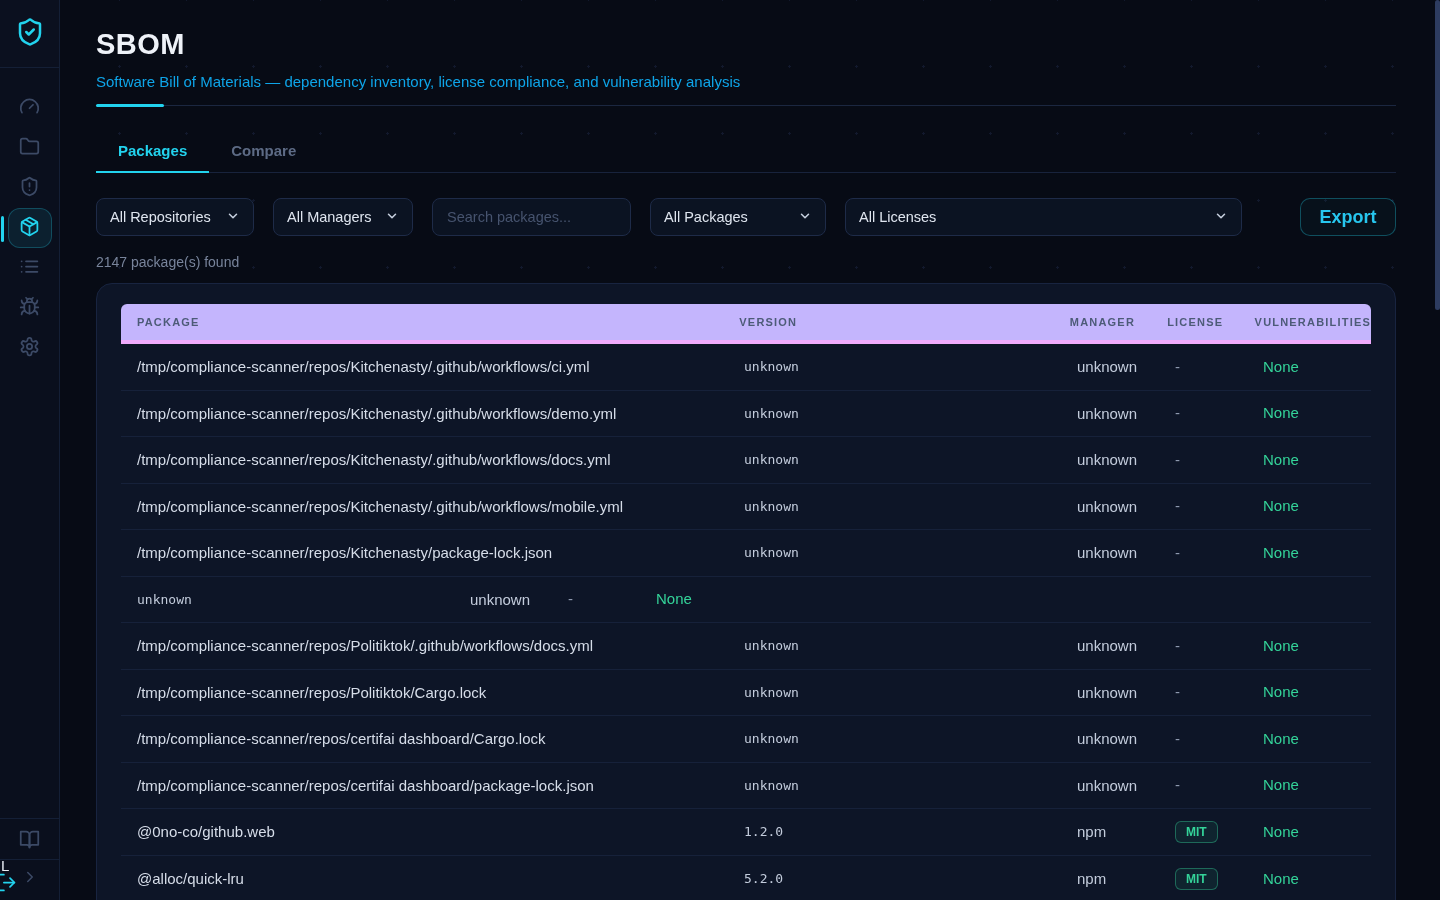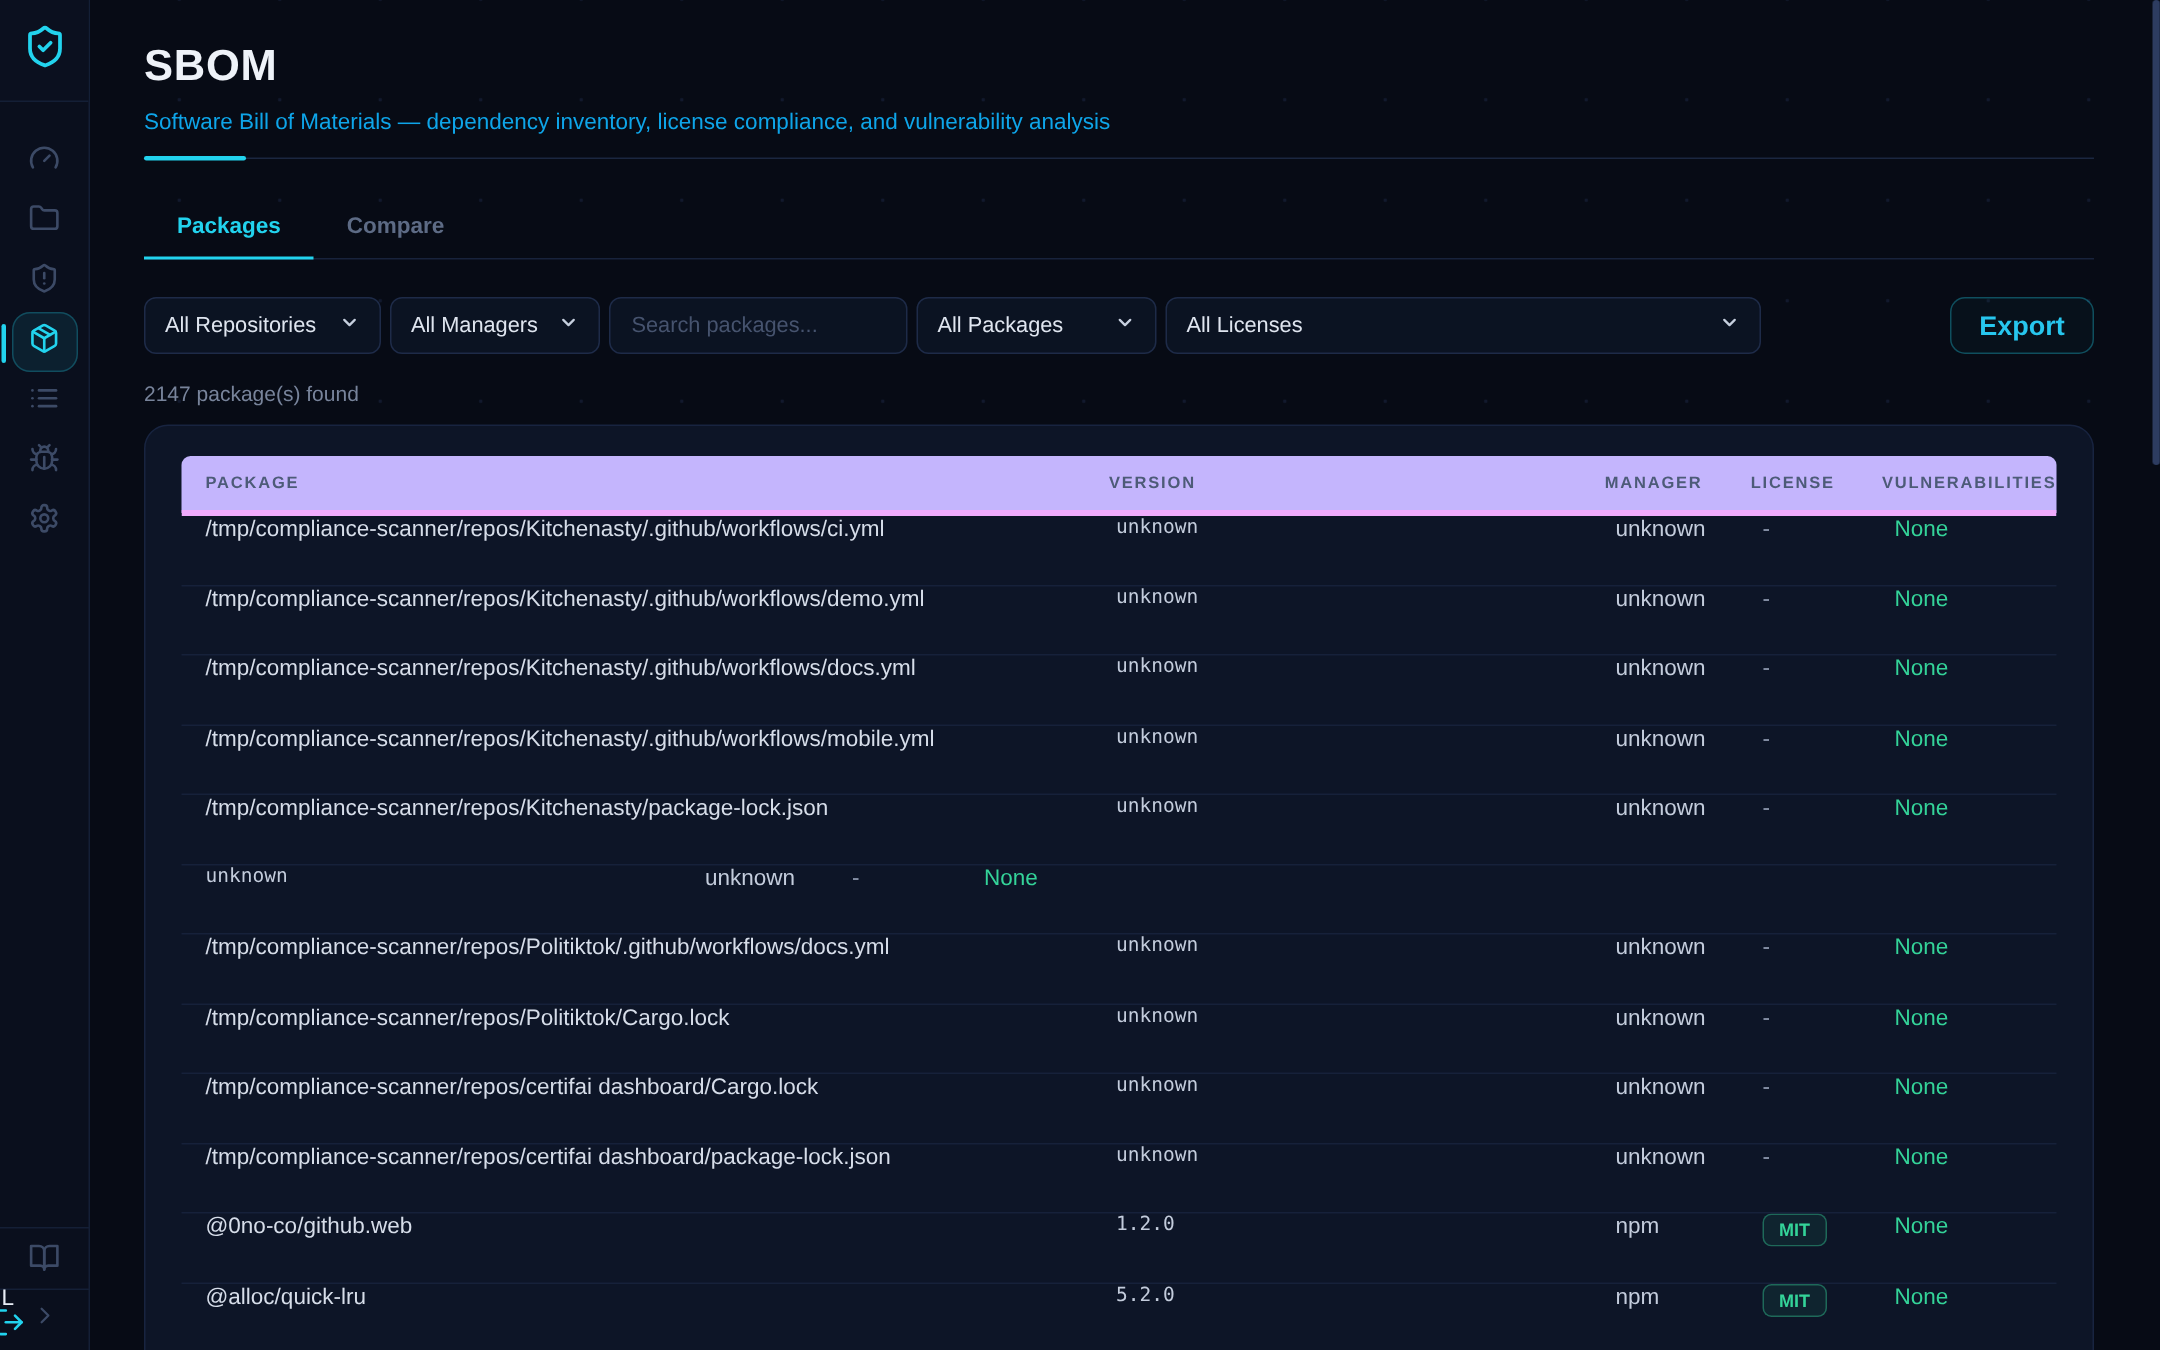--- a/index.html
+++ b/index.html
@@ -60,28 +60,28 @@
   .tab {
     padding:13px 22px; font-size:15px; font-weight:600; color:#5d6b85;
     cursor:pointer; position:relative;
   }
   .tab.active { color:#22d3ee; }
   .tab.active::after {
     content:""; position:absolute; left:0; right:0; bottom:-1px; height:2px; background:#22d3ee;
   }
 
   
-  .filters { margin-top:25px; display:flex; gap:6px; align-items:flex-start; position:relative; }
+  .filters { margin-top:25px; display:flex; gap:19px; align-items:flex-start; position:relative; }
   .selectbox {
     height:38px; background:#0b1322; border:1px solid #1e2b48; border-radius:8px;
     display:flex; align-items:center; justify-content:space-between;
     padding:0 13px; font-size:14.5px; color:#dfe5ef; cursor:pointer;
   }
   .selectbox svg { stroke:#c6cfde; flex:none; margin-left:10px; }
-  .w-repos{ width:158px; } .w-mgr{ width:140px; } .w-pkg{ width:160px; } .w-lic{ width:397px; }
+  .w-repos{ width:158px; } .w-mgr{ width:140px; } .w-pkg{ width:176px; } .w-lic{ width:397px; }
   .searchbox {
     width:199px; height:38px; background:#0b1322; border:1px solid #1e2b48; border-radius:8px;
     padding:13px 14px; font-size:14.5px; color:#dfe5ef; outline:none;
     font-family:"Liberation Sans","DejaVu Sans",sans-serif;
   }
   .searchbox::placeholder { color:#46536e; }
   .filters .spacer { flex:1; }
   .export-btn {
     width:96px; height:38px; border-radius:10px; background:rgba(34,211,238,.03);
     border:1px solid rgba(34,211,238,.32); color:#27c6ee; font-size:18px; font-weight:600;
@@ -96,21 +96,21 @@
     border:1px solid #182440; border-radius:16px; padding:20px 24px 0; position:relative;
   }
   .thead {
     display:flex; height:40px; align-items:center; background:#c4b5fd;
     border-bottom:4px solid #f0abfc; border-radius:6px 6px 0 0;
   }
   .th {
     font-size:11px; font-weight:700; letter-spacing:1.2px; color:#4d5b78;
     padding-left:16px; text-transform:uppercase;
   }
-  .trow { display:flex; height:46.5px; align-items:flex-start; border-bottom:1px solid #16213a; cursor:pointer; }
+  .trow { display:flex; height:46.5px; align-items:center; border-bottom:1px solid #16213a; cursor:pointer; }
   .trow:last-child { border-bottom:none; }
   .td { padding-left:16px; overflow:hidden; white-space:nowrap; }
   .col0 { width:607px; } .col1 { width:333px; } .col2 { width:98px; } .col3 { width:88px; } .col4 { flex:1; }
   .c-package { font-size:15px; color:#d6dde9; }
   .c-version { font-family:"DejaVu Sans Mono","Liberation Mono",monospace; font-size:13px; color:#c3ccdc; }
   .c-manager { font-size:15px; color:#c3ccdc; }
   .dash { color:#8e99af; font-size:15px; }
   .badge {
     display:inline-block; padding:3px 10px; border-radius:6px; font-size:12px; font-weight:700;
     color:#34d399; background:rgba(52,211,153,.08); border:1px solid rgba(52,211,153,.4);

